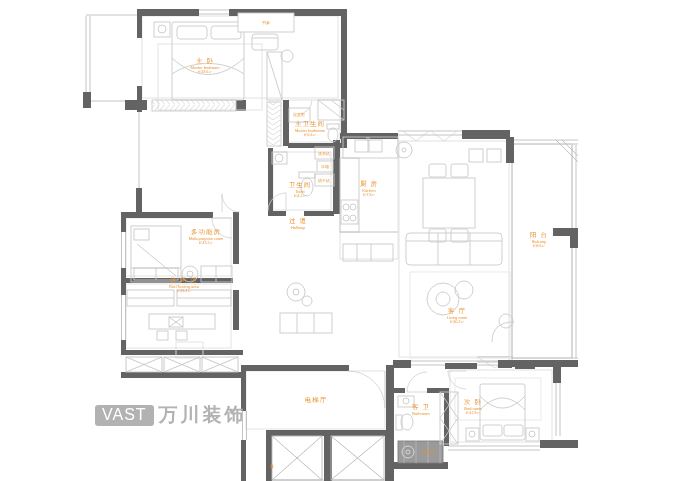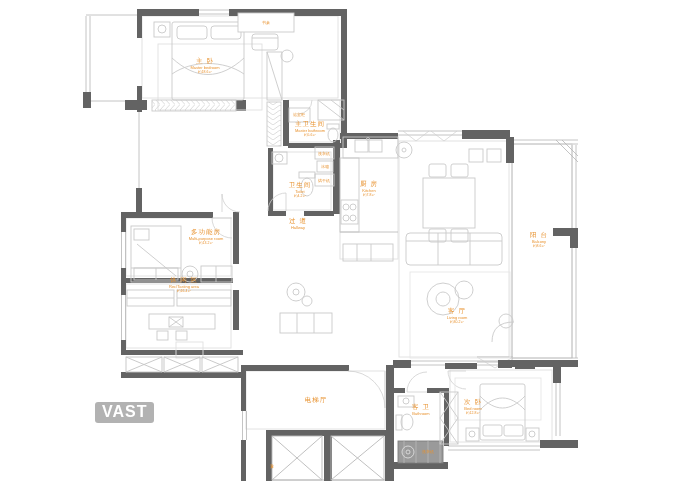--- a/index.html
+++ b/index.html
@@ -8,21 +8,21 @@
   #plan-svg{position:absolute;left:0;top:0;}
   .room-label{position:absolute;transform:translate(-50%,-50%);text-align:center;
               color:#e8922f;line-height:1.25;white-space:nowrap;pointer-events:none;}
   .room-label .zh{font-size:6.5px;letter-spacing:1px;}
   .room-label .en{font-size:4px;letter-spacing:0;}
   .room-label .area{font-size:3.5px;}
   .fx-label{position:absolute;transform:translate(-50%,-50%);color:#e8922f;
             font-size:4px;white-space:nowrap;text-align:center;pointer-events:none;}
   .fx-label.vertical{writing-mode:vertical-rl;font-size:3.5px;letter-spacing:1px;}
   .logo{position:absolute;left:95px;top:402px;display:flex;align-items:center;gap:5px;}
-  .logo-badge{background:#b2b2b2;color:#ffffff;font-weight:bold;font-size:16px;
+  .logo-badge{background:#b2b2b2;color:#ffffff;font-weight:normal;font-size:16px;
               letter-spacing:1px;padding:1px 7px 2px 7px;border-radius:3px;}
   .logo-name{color:#b2b2b2;font-weight:bold;font-size:19px;letter-spacing:3px;}
 </style>
 </head>
 <body>
 
 <div id="stage">
 
   <svg id="plan-svg" width="680" height="481" viewBox="0 0 680 481">
     <defs>
@@ -371,15 +371,16 @@
   <div class="fx-label" style="left:266px;top:22px">书桌</div>
   <div class="fx-label" style="left:299px;top:114px">浴室柜</div>
   <div class="fx-label" style="left:324px;top:153px">洗衣机</div>
   <div class="fx-label" style="left:325px;top:166px">冰箱</div>
   <div class="fx-label" style="left:324px;top:180px">烘干机</div>
   <div class="fx-label" style="left:428px;top:451px">洗衣机</div>
   <div class="fx-label vertical" style="left:272px;top:462px">管井</div>
 
   <div class="logo">
     <span class="logo-badge">VAST</span>
+    <span class="logo-name">万川装饰</span>
   </div>
 
 </div>
 
 </body></html>

